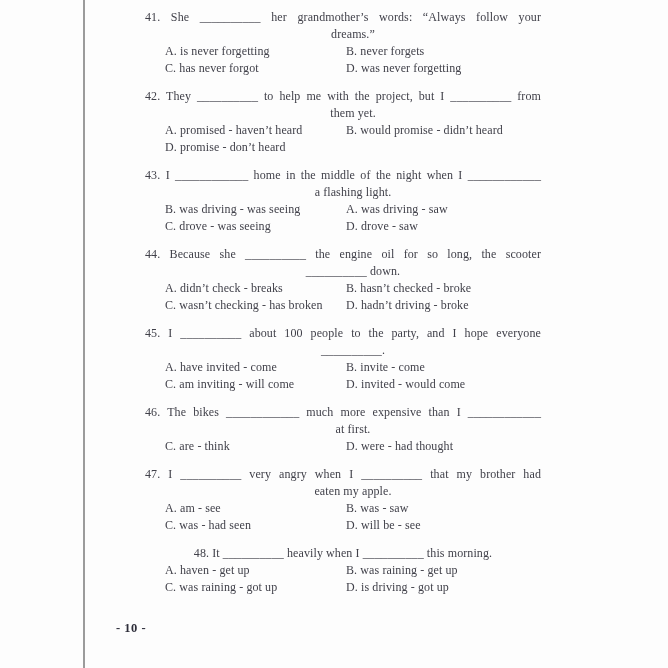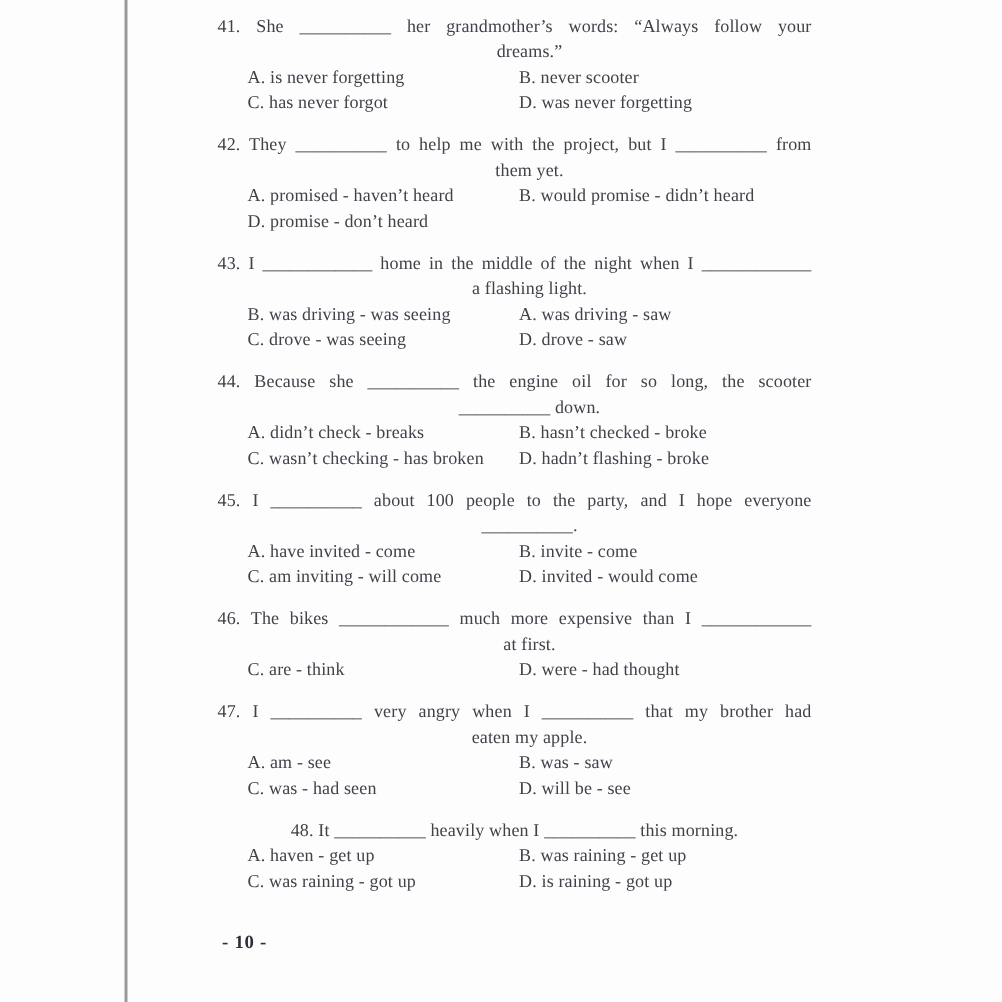--- a/index.html
+++ b/index.html
@@ -44,21 +44,21 @@
   }
   .qnum { white-space: nowrap; }
   .options {
     display: grid;
     grid-template-columns: 181px auto;
     margin-left: 20px;
   }
   .option { white-space: nowrap; }
   .page-number {
     position: absolute;
-    left: 148px; top: 621px;
+    left: 116px; top: 621px;
     font-size: 12.5px;
     font-weight: bold;
     color: var(--page_number);
     letter-spacing: 0.5px;
   }
 </style>
 </head>
 <body>
 
 <div class="page">
@@ -69,21 +69,21 @@
           <div class="stem-line first just"><span class="qnum">41.</span> She __________ her grandmother’s words: “Always follow your</div>
           <div class="stem-line cont">dreams.”</div>
         </div>
     <div class="options">
       <div class="option">
         <span>A.</span>
         <span>is never forgetting</span>
       </div>
       <div class="option">
         <span>B.</span>
-        <span>never scooter</span>
+        <span>never forgets</span>
       </div>
       <div class="option">
         <span>C.</span>
         <span>has never forgot</span>
       </div>
       <div class="option">
         <span>D.</span>
         <span>was never forgetting</span>
       </div>
     </div>
@@ -148,21 +148,21 @@
       <div class="option">
         <span>B.</span>
         <span>hasn’t checked - broke</span>
       </div>
       <div class="option">
         <span>C.</span>
         <span>wasn’t checking - has broken</span>
       </div>
       <div class="option">
         <span>D.</span>
-        <span>hadn’t flashing - broke</span>
+        <span>hadn’t driving - broke</span>
       </div>
     </div>
   </div>
 
   <div class="question">
     <div class="stem">
           <div class="stem-line first just"><span class="qnum">45.</span> I __________ about 100 people to the party, and I hope everyone</div>
           <div class="stem-line cont">__________.</div>
         </div>
     <div class="options">
@@ -239,19 +239,19 @@
       <div class="option">
         <span>B.</span>
         <span>was raining - get up</span>
       </div>
       <div class="option">
         <span>C.</span>
         <span>was raining - got up</span>
       </div>
       <div class="option">
         <span>D.</span>
-        <span>is raining - got up</span>
+        <span>is driving - got up</span>
       </div>
     </div>
   </div>
 </div>
   <div class="page-number">- 10 -</div>
 </div>
 
 </body></html>

